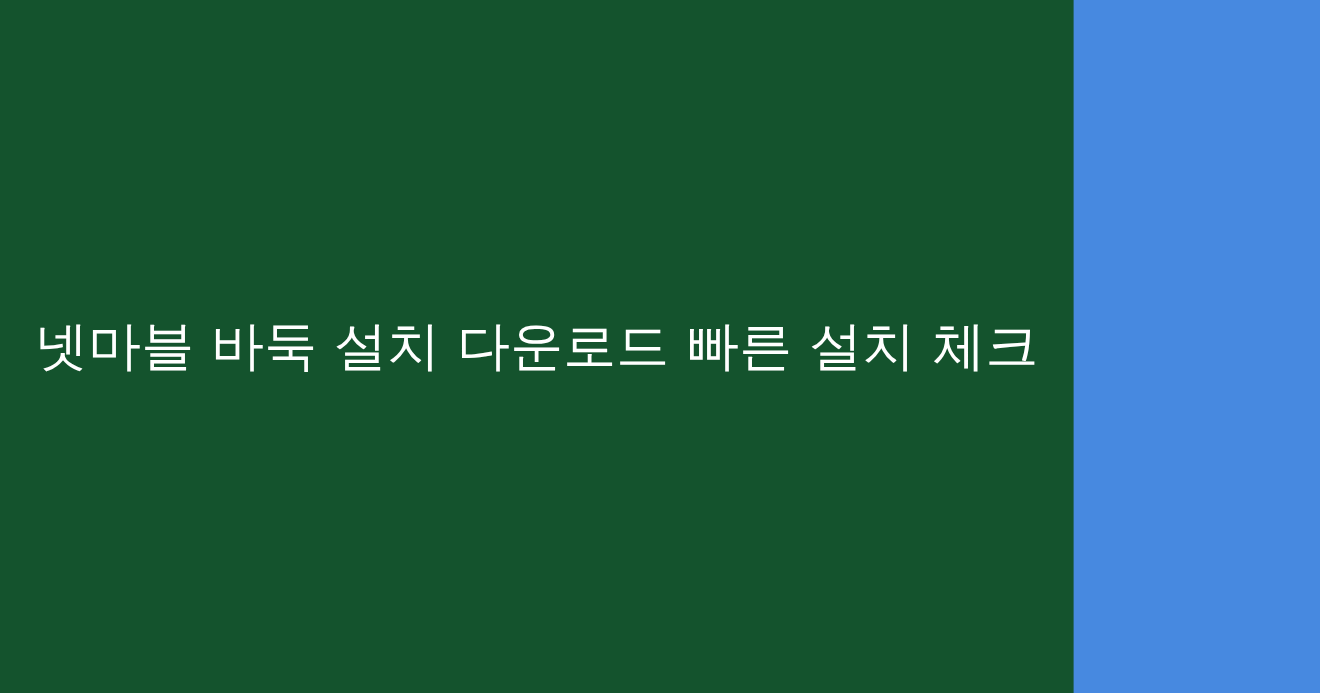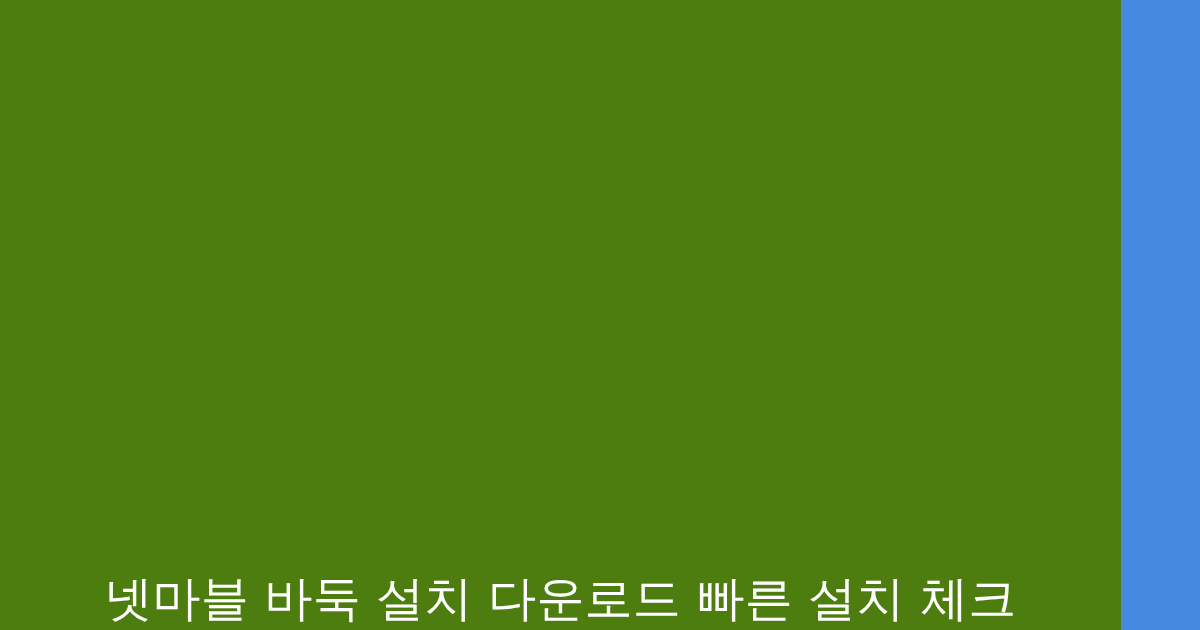--- a/index.html
+++ b/index.html
@@ -12,26 +12,26 @@
     width: 1200px;
     height: 630px;
     overflow: hidden;
     font-family: "DejaVu Sans", "Liberation Sans", sans-serif;
     background: #4789e0;
   }
 
   .og-card {
     position: relative;
     box-sizing: border-box;
-    width: 1121px;
+    width: 976px;
     height: 630px;
     display: flex;
-    align-items: flex-end;
+    align-items: center;
     justify-content: center;
-    background-color: #4d7c0f;
+    background-color: #14532d;
   }
 
   .og-card__inner {
     width: 1080px;
     display: flex;
     align-items: center;
     justify-content: center;
     text-align: center;
   }
 

